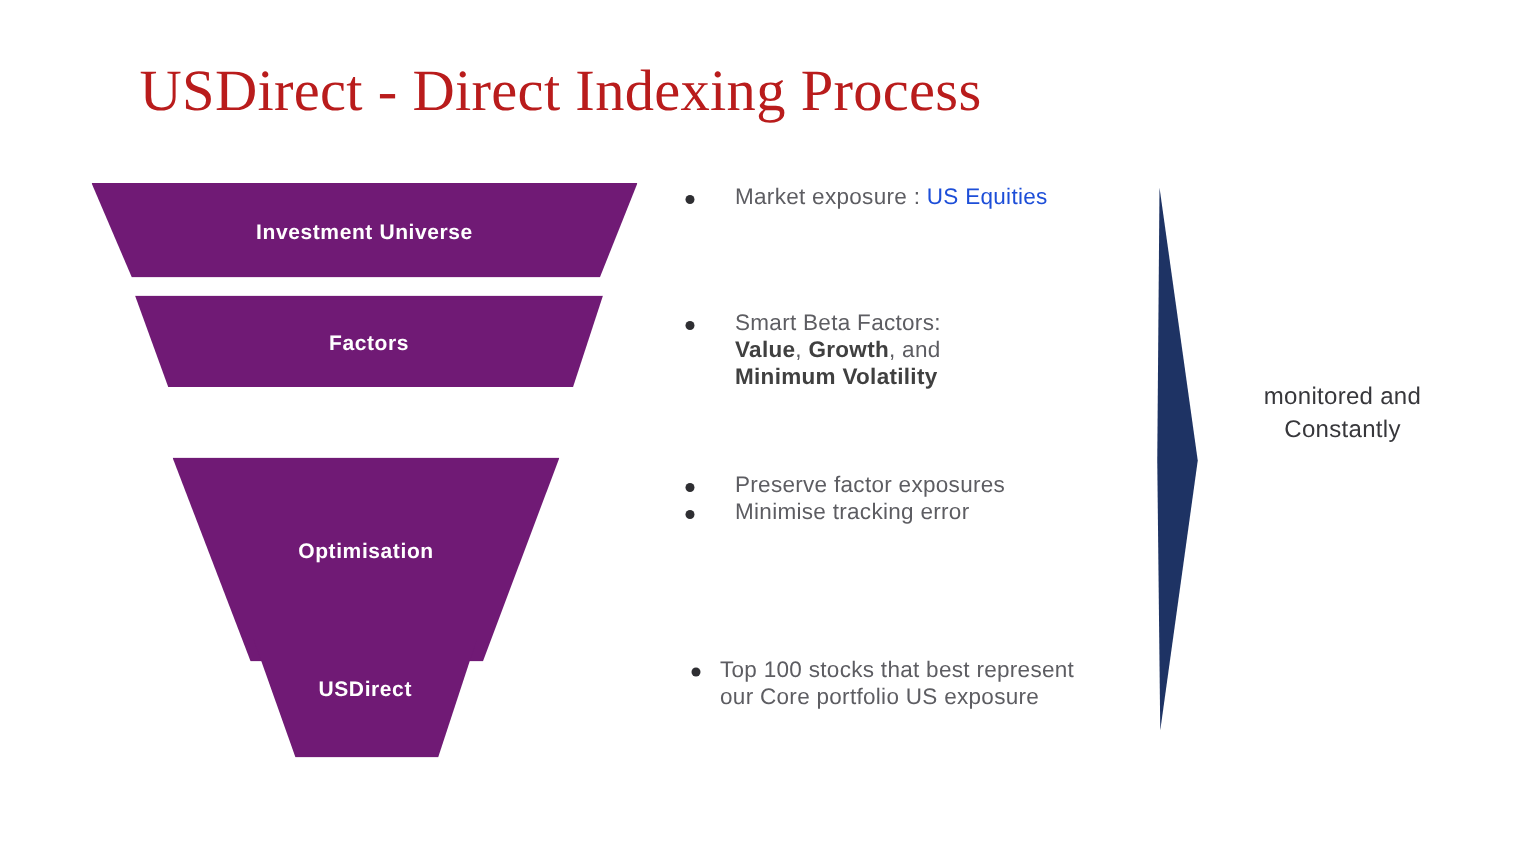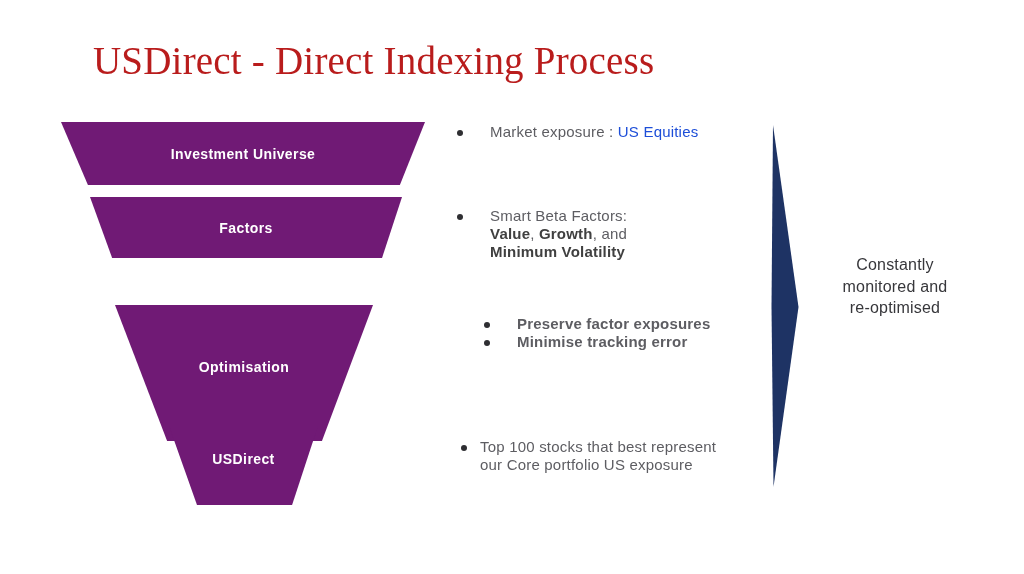--- a/index.html
+++ b/index.html
@@ -65,21 +65,21 @@
     line-height: 18px;
     color: #5d5d62;
     letter-spacing: 0.2px;
   }
   .note-text .line { display: block; }
   .emph { color: #1d4ed8; }
   .bold { color: #404040; font-weight: 700; }
 
   .group1 { left: 457px; top: 123px; }
   .group2 { left: 457px; top: 207px; }
-  .group3 { left: 484px; top: 315px; font-weight: bold; }
+  .group3 { left: 457px; top: 315px; }
   .group4 { left: 461px; top: 438px; }
   .group4 .dot { margin-right: 13px; }
 
   
   .arrow-svg { position: absolute; left: 765px; top: 115px; }
 
   
   .monitoring-note {
     position: absolute;
     left: 808px;
@@ -150,16 +150,15 @@
       <span class="line">our Core portfolio US exposure</span>
     </span>
   </li>
 </ul>
 
 <svg class="arrow-svg" width="40" height="380" viewBox="0 0 40 380" aria-hidden="true">
   <polygon points="8,10 33.5,192 8.5,372 6.5,192" fill="#1e3364"></polygon>
 </svg>
 
 <div class="monitoring-note">
+  <span class="line">monitored and</span>
   <span class="line">Constantly</span>
-  <span class="line">monitored and</span>
-  <span class="line">re-optimised</span>
 </div>
 
 </body></html>

